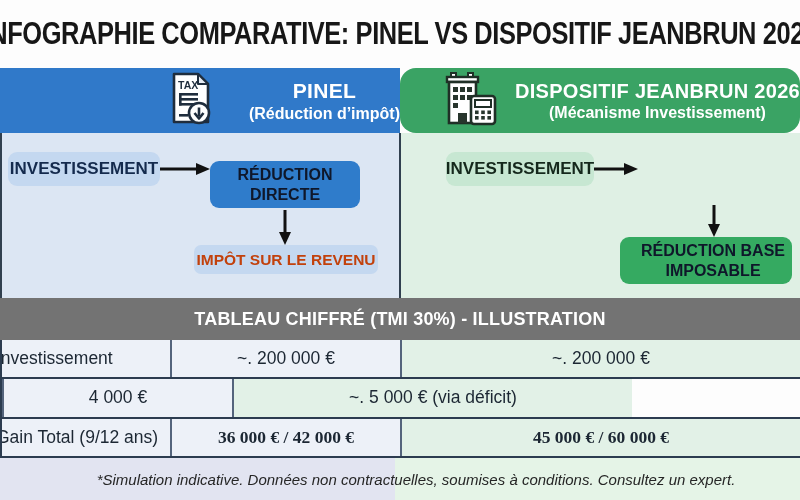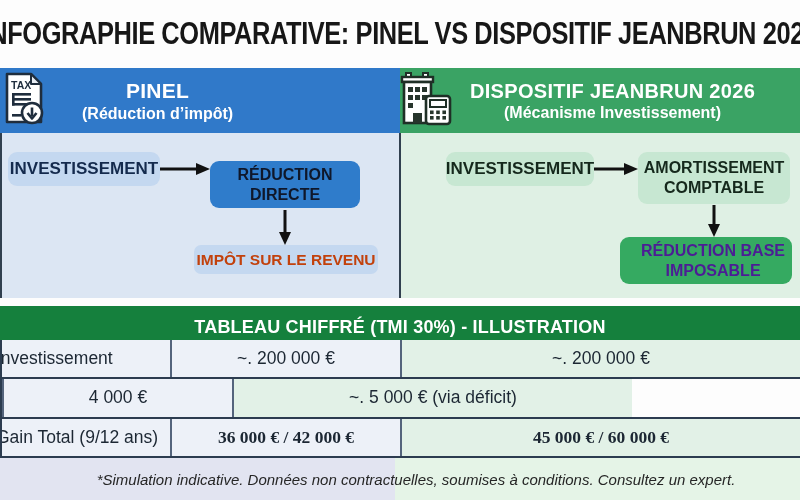--- a/index.html
+++ b/index.html
@@ -18,25 +18,25 @@
   }
   .title {
     font-size:31px; font-weight:bold; color:#171717;
     white-space:nowrap; letter-spacing:-0.5px;
     transform:scaleX(0.82); transform-origin:center;
   }
 
   
   .header-row { position:absolute; top:68px; left:0; width:800px; height:65px; display:flex; }
   .hdr {
-    width:400px; height:65px; display:flex; align-items:center; justify-content:flex-start;
+    width:400px; height:65px; display:flex; align-items:center; justify-content:flex-end;
     color:#ffffff;
   }
   .hdr.pinel { background:#3079c9; gap:34px; }
-  .hdr.jeanbrun { background:#3aa364; gap:18px; }
+  .hdr.jeanbrun { background:#3aa364; gap:18px;border-radius:16px; }
   .hdr-text { text-align:center; line-height:1.22; }
   .hdr-name { font-size:21px; font-weight:bold; letter-spacing:0.3px; }
   .hdr.jeanbrun .hdr-name { font-size:20px; }
   .hdr-sub { font-size:16px; font-weight:bold; }
 
   
   .flow { position:absolute; top:133px; left:0; width:800px; height:165px; }
   .flow-bg-left { position:absolute; left:0; top:0; width:399px; height:165px; background:#dce6f3; border-left:2px solid #31404f; box-sizing:border-box; }
   .flow-bg-right { position:absolute; left:401px; top:0; width:399px; height:165px; background:#dff0e4; }
   .flow-divider { position:absolute; left:399px; top:0; width:2px; height:165px; background:#31404f; }
@@ -44,34 +44,34 @@
   .fbox {
     position:absolute; border-radius:9px; font-weight:bold;
     display:flex; align-items:center; justify-content:center; text-align:center;
     box-sizing:border-box; padding:2px 6px;
   }
   .box-invest-l   { left:8px;   top:19px;  width:152px; height:34px; background:#c4d8f0; color:#142a4d; font-size:17px; }
   .box-reduction  { left:210px; top:28px;  width:150px; height:47px; background:#2f7ccb; color:#0f172a; font-size:16px; line-height:1.25; }
   .box-impot      { left:194px; top:112px; width:184px; height:29px; background:#c4d8f0; color:#c2410c; font-size:15.5px; white-space:nowrap; border-radius:7px; }
   .box-invest-r   { left:446px; top:19px;  width:148px; height:34px; background:#c7e7d2; color:#15281c; font-size:17px; }
   .box-amort      { left:638px; top:19px;  width:152px; height:52px; background:#c7e7d2; color:#15281c; font-size:16px; line-height:1.25; }
-  .box-reducbase  { left:620px; top:104px; width:172px; height:47px; background:#35aa61; color:#4c1d95; font-size:16px; line-height:1.25;padding-left:20px; }
+  .box-reducbase  { left:620px; top:104px; width:172px; height:47px; background:#35aa61; color:#0f172a; font-size:16px; line-height:1.25;padding-left:20px; }
 
   .arrow { position:absolute; }
   .arrow-h1 { left:160px; top:29px; }
   .arrow-h2 { left:594px; top:29px; }
   .arrow-v1 { left:278px; top:77px; }
   .arrow-v2 { left:707px; top:72px; }
 
   
   .banner {
     position:absolute; top:298px; left:0; width:800px; height:42px;
-    background:#15803d; color:#ffffff;
+    background:#737373; color:#ffffff;
     display:flex; align-items:center; justify-content:center;
-    font-size:18px; font-weight:bold; letter-spacing:0.2px;margin-top:8px;
+    font-size:18px; font-weight:bold; letter-spacing:0.2px;
   }
 
   
   .ctable {
     position:absolute; top:340px; left:0; width:800px; height:118px;
     display:flex; flex-direction:column;
     border-bottom:2px solid #2c3c50; border-left:2px solid #2c3c50; box-sizing:border-box;
   }
   .trow { flex:1; display:flex; }
   .trow + .trow { border-top:2px solid #2c3c50; }
@@ -170,21 +170,20 @@
       <line x1="7" y1="0" x2="7" y2="24" stroke="#111111" stroke-width="3"></line>
       <path d="M1 22 L7 35 L13 22 Z" fill="#111111"></path>
     </svg>
     <div class="fbox box-impot">IMPÔT SUR LE REVENU</div>
 
     <div class="fbox box-invest-r">INVESTISSEMENT</div>
     <svg class="arrow arrow-h2" width="44" height="14">
       <line x1="0" y1="7" x2="32" y2="7" stroke="#111111" stroke-width="3"></line>
       <path d="M30 1 L44 7 L30 13 Z" fill="#111111"></path>
     </svg>
-    <div class="fbox box-amort">AMORTISSEMENT COMPTABLE</div>
     <svg class="arrow arrow-v2" width="14" height="32">
       <line x1="7" y1="0" x2="7" y2="21" stroke="#111111" stroke-width="3"></line>
       <path d="M1 19 L7 32 L13 19 Z" fill="#111111"></path>
     </svg>
     <div class="fbox box-reducbase">RÉDUCTION BASE IMPOSABLE</div>
   </div>
 
   <div class="banner">
     <span>TABLEAU CHIFFRÉ (TMI 30%) - ILLUSTRATION</span>
   </div>

